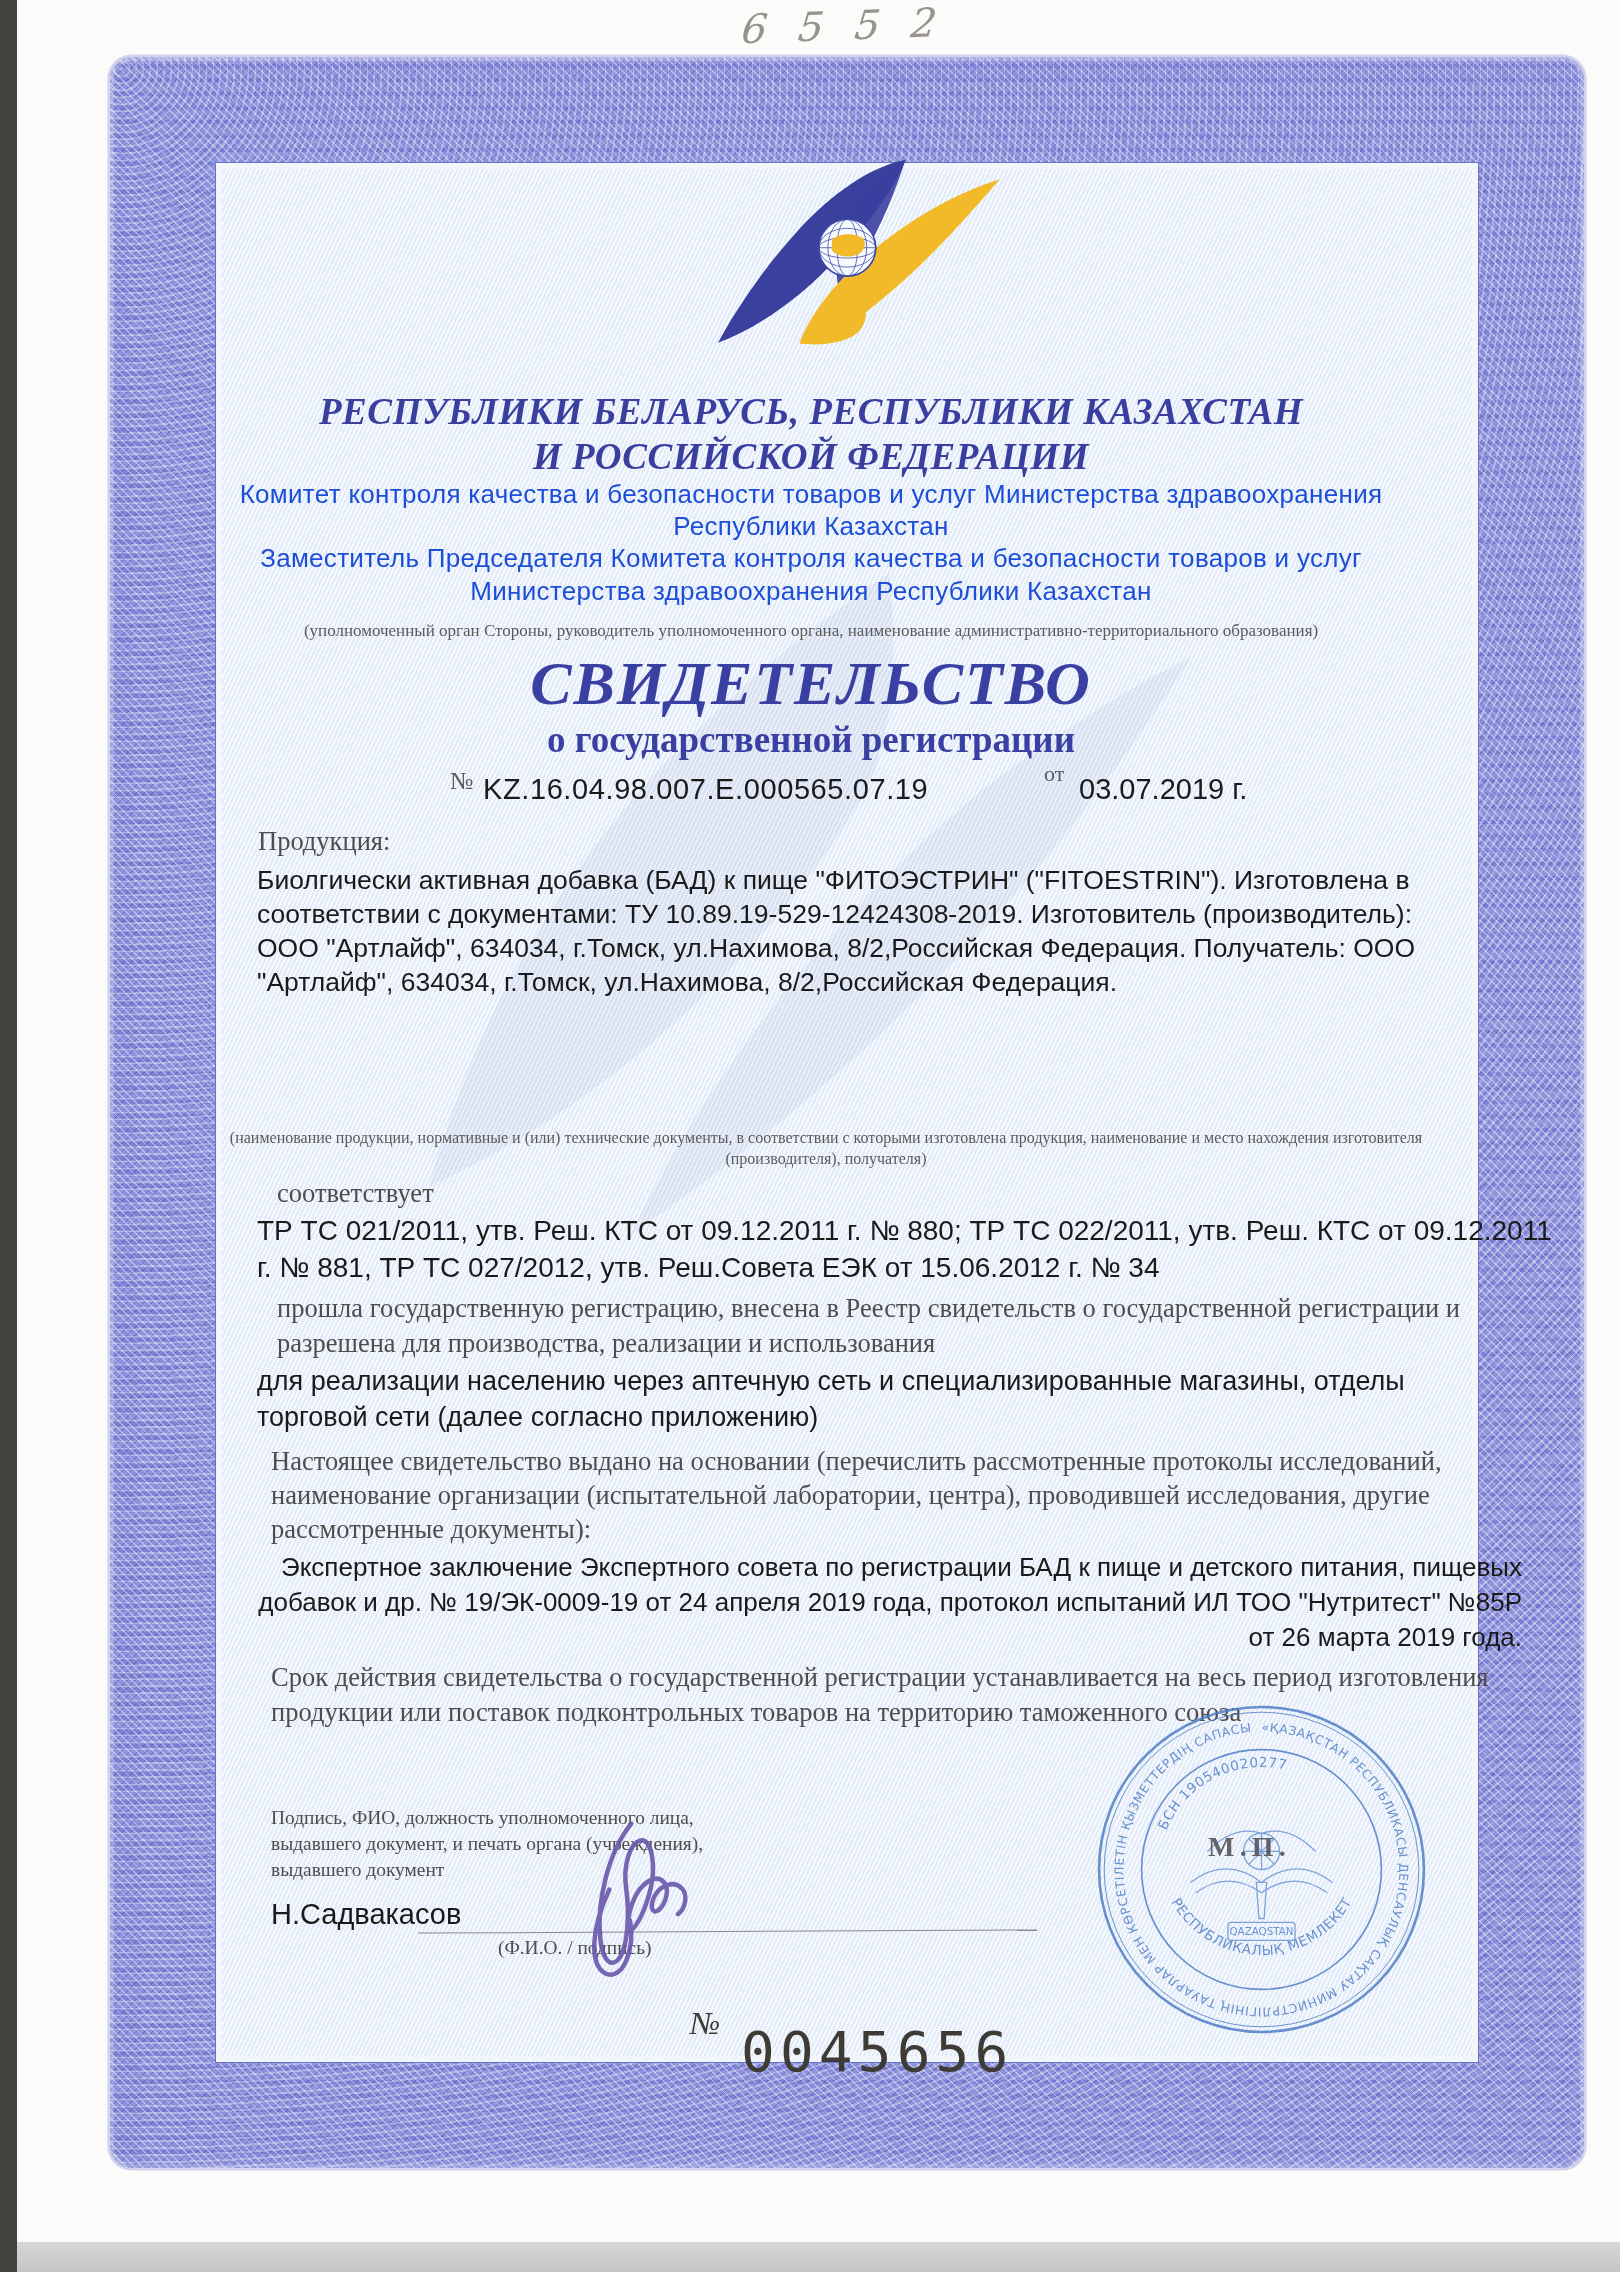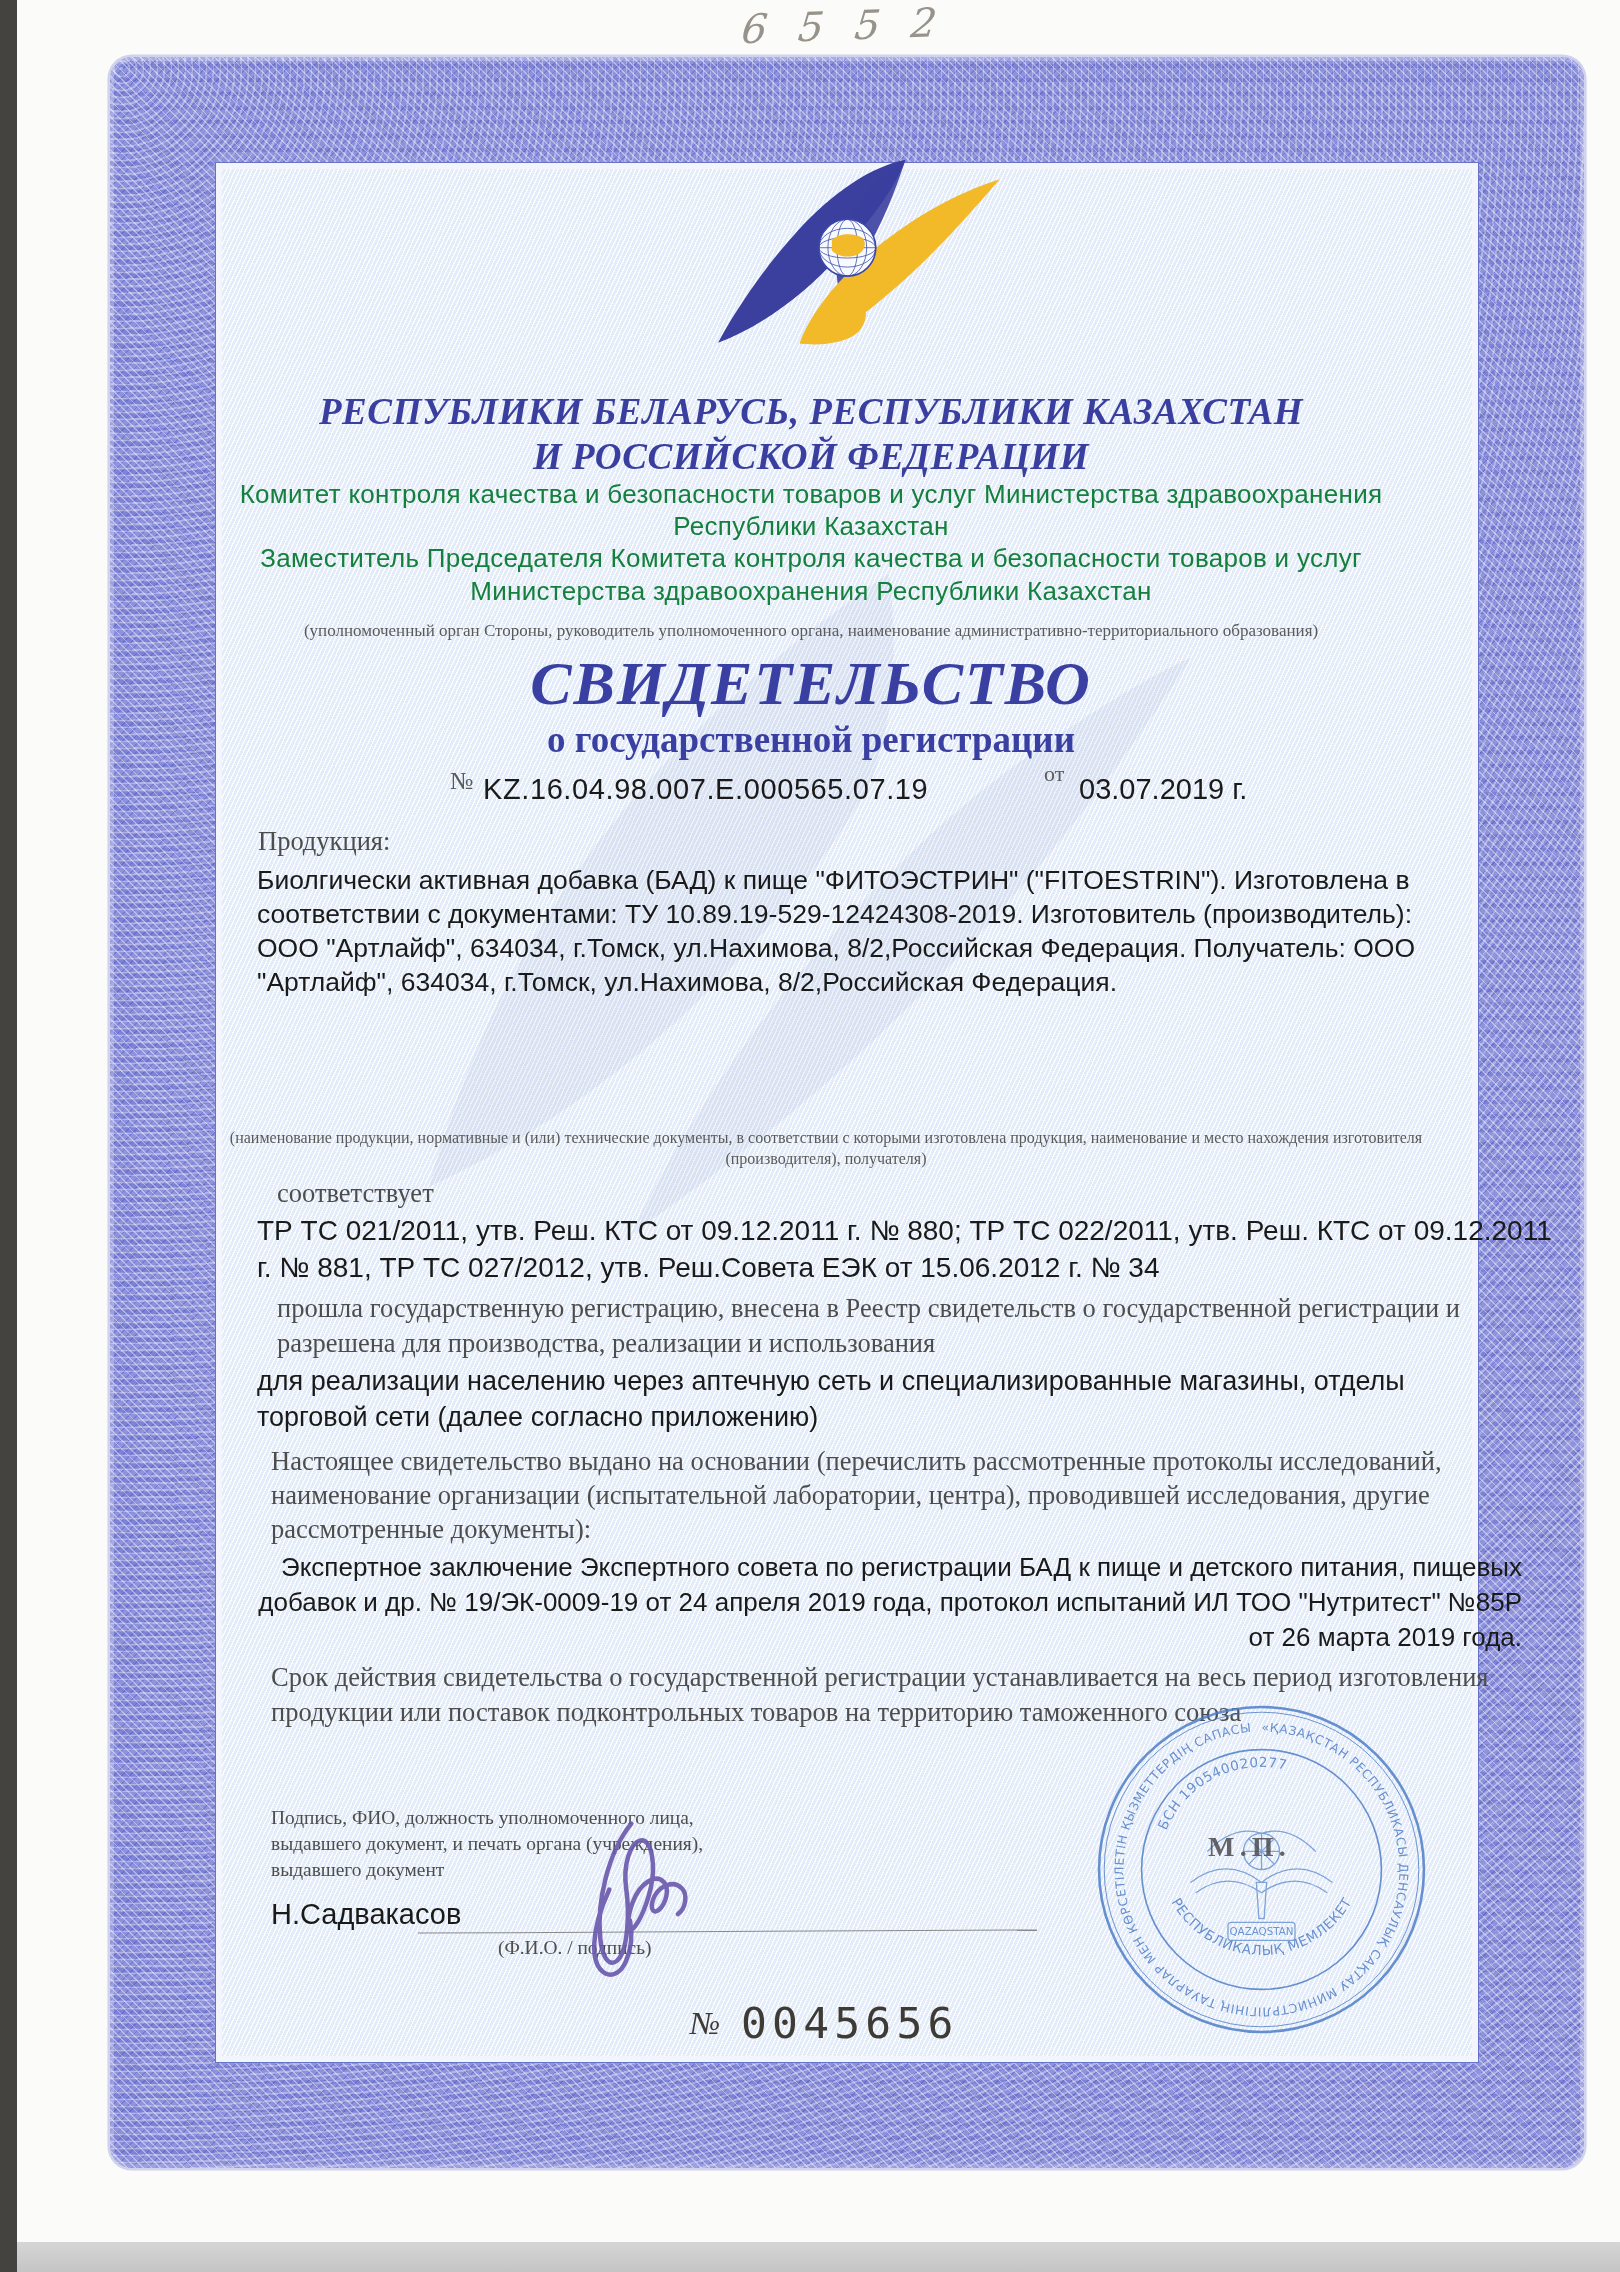--- a/index.html
+++ b/index.html
@@ -29,30 +29,30 @@
         repeating-linear-gradient(115deg, rgba(255,255,255,.85) 0 1.3px, rgba(222,233,247,.55) 1.3px 3.9px),
         #e9f0f9;}
 
   
   .watermark{left:361px;top:542px;opacity:.055;transform:rotate(6deg);}
 
   
   .center{text-align:center;}
   .union-line{width:1474px;left:74px;color:#3a3f9f;font-style:italic;font-weight:bold;
       font-size:37px;letter-spacing:0.6px;}
-  .committee-line{width:1474px;left:74px;color:#15803d;font-family:"Liberation Sans",sans-serif;
+  .committee-line{width:1474px;left:74px;color:#1d4ed8;font-family:"Liberation Sans",sans-serif;
       font-size:26px;letter-spacing:0.3px;}
   .caption-gray{color:#5a5a5a;}
   .doc-title{width:1474px;left:74px;color:#3a3fa2;font-style:italic;font-weight:bold;
       font-size:62px;letter-spacing:1.9px;}
   .doc-subtitle{width:1474px;left:74px;color:#3a3fa2;font-weight:bold;font-size:37px;}
   .sans-block{font-family:"Liberation Sans",sans-serif;color:#1a1a1a;}
   .serif-block{color:#4d4d4d;}
   .sig-line{left:418px;top:1931px;width:619px;height:1.3px;background:#8a8a8a;transform:rotate(-.3deg);}
-  .serial-digits{font-family:"DejaVu Sans Mono",monospace;color:#3e3a34;font-size:43px;letter-spacing:5.2px;}
+  .serial-digits{font-family:"DejaVu Sans Mono",monospace;color:#3e3a34;font-size:56px;letter-spacing:5.2px;margin-top:21px;}
   .mp-mark{color:#4c4c52;font-size:28px;letter-spacing:5.2px;font-weight:bold;opacity:.85;}
 </style>
 </head>
 <body>
 
 <div class="page">
 
   <div class="abs scan-strip-left"></div>
   <div class="abs scan-strip-bottom"></div>
 

